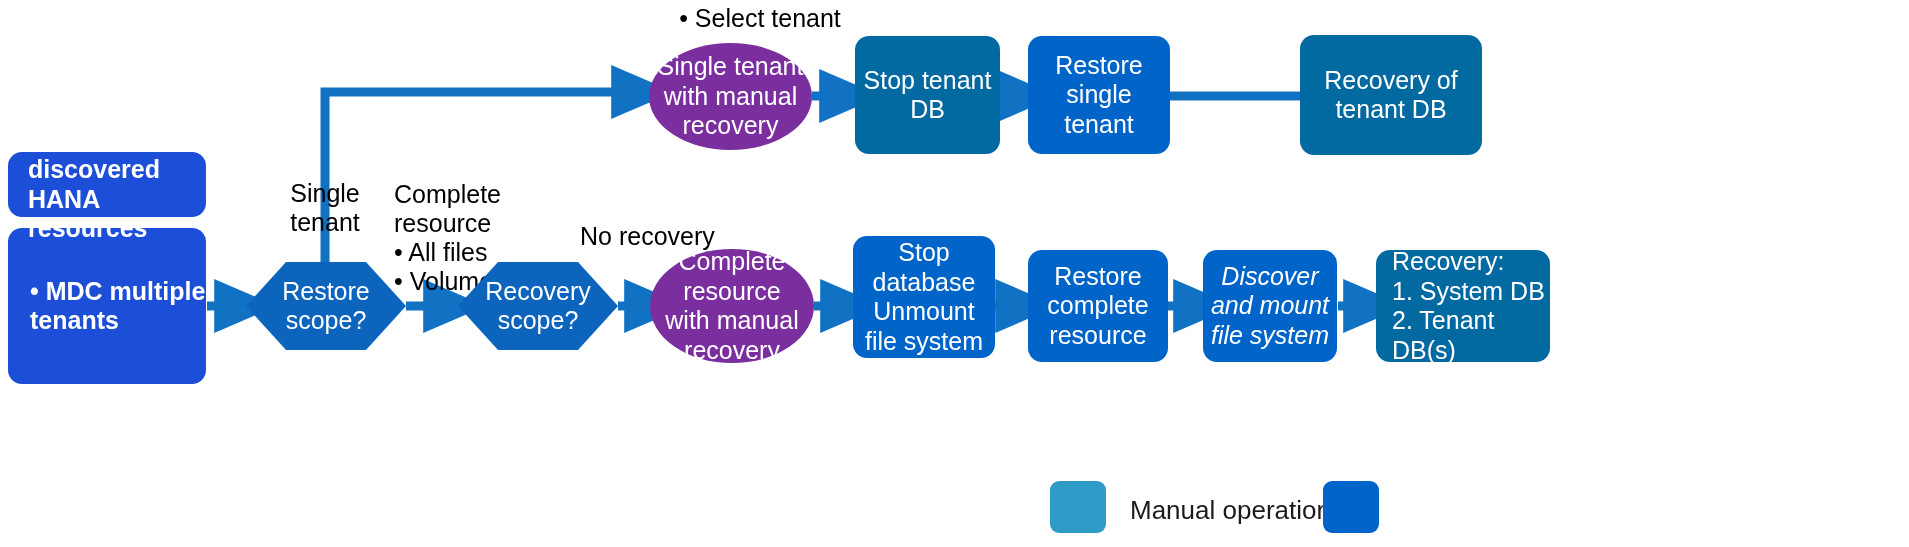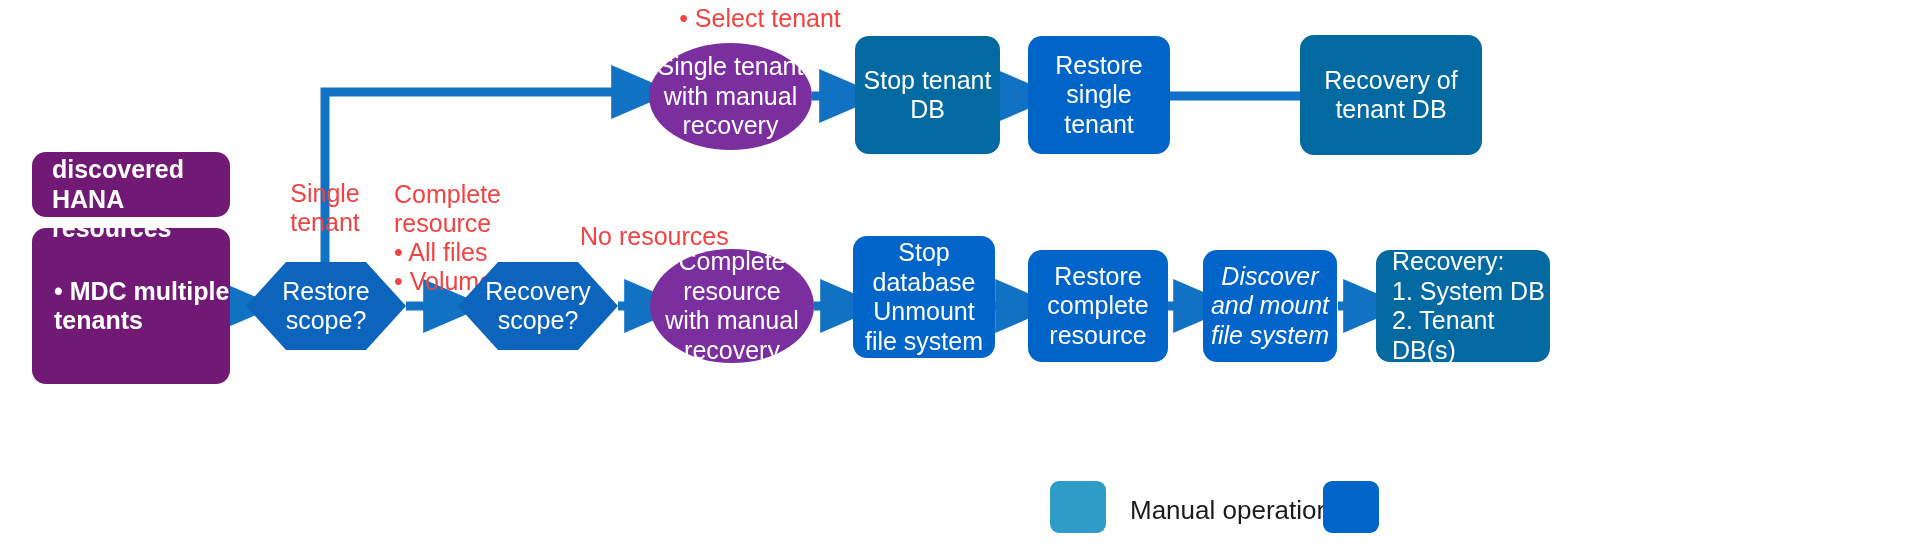--- a/index.html
+++ b/index.html
@@ -34,23 +34,22 @@
     color: #ffffff;
     line-height: 1.18;
   }
   .node-inner {
     position: relative;
     z-index: 2;
     white-space: pre-line;
   }
   
   .gray-box {
-    background: #701a75;
+    background: #1d4ed8;
     border-radius: 14px;
-    margin-left: 24px;
   }
   .gray-box.top {
     font-weight: bold;
     font-size: 25px;
     justify-content: flex-start;
     text-align: left;
     padding-left: 20px;
   }
   .gray-box.bottom {
     font-size: 25px;
@@ -85,21 +84,21 @@
   .hexagon .hex-shape {
     position: absolute;
     left: 0; top: 0; right: 0; bottom: 0;
     background: #0d64bd;
     clip-path: polygon(25% 0%, 75% 0%, 100% 50%, 75% 100%, 25% 100%, 0% 50%);
     z-index: 1;
   }
   
   .edge-label {
     position: absolute;
-    color: #ef4444;
+    color: #000000;
     font-size: 25px;
     line-height: 1.16;
     white-space: pre-line;
   }
   .edge-label.center { text-align: center; }
   .edge-label.left   { text-align: left; }
   
   .legend-swatch {
     position: absolute;
     width: 56px;
@@ -227,20 +226,20 @@
   <div class="edge-label center" style="left:660px; top:4px; width:200px;">• Select tenant</div>
 
   <div class="edge-label center" style="left:272px; top:179px; width:106px;">Single
 tenant</div>
 
   <div class="edge-label left" style="left:394px; top:180px; width:150px;">Complete
 resource
 • All files
 • Volume</div>
 
-  <div class="edge-label left" style="left:580px; top:222px; width:200px;">No resources</div>
+  <div class="edge-label left" style="left:580px; top:222px; width:200px;">No recovery</div>
 
   <div class="legend-swatch" style="left:1050px; top:481px; background:#2f9cc8;"></div>
   <div class="legend-label" style="left:1130px; top:495px;">Manual operations</div>
 
   <div class="legend-swatch" style="left:1323px; top:481px; background:#0064c8;"></div>
 
 </div>
 
 </body></html>

